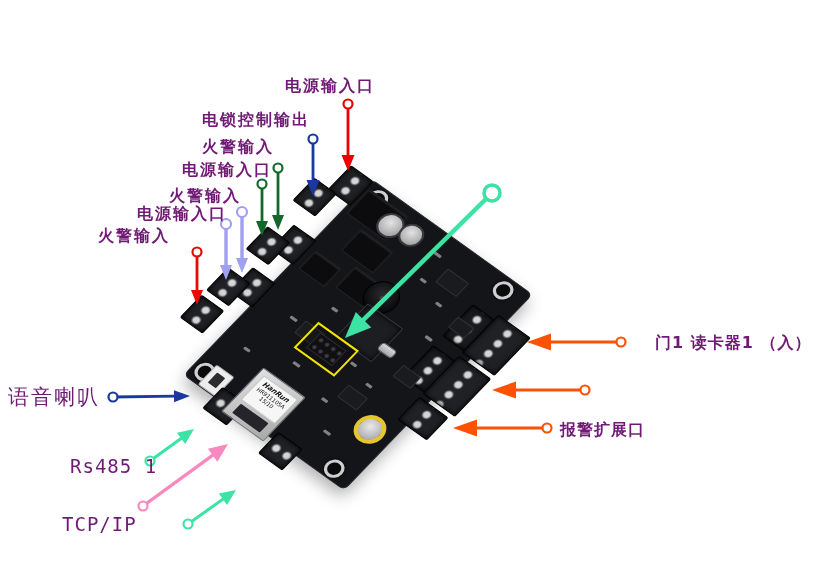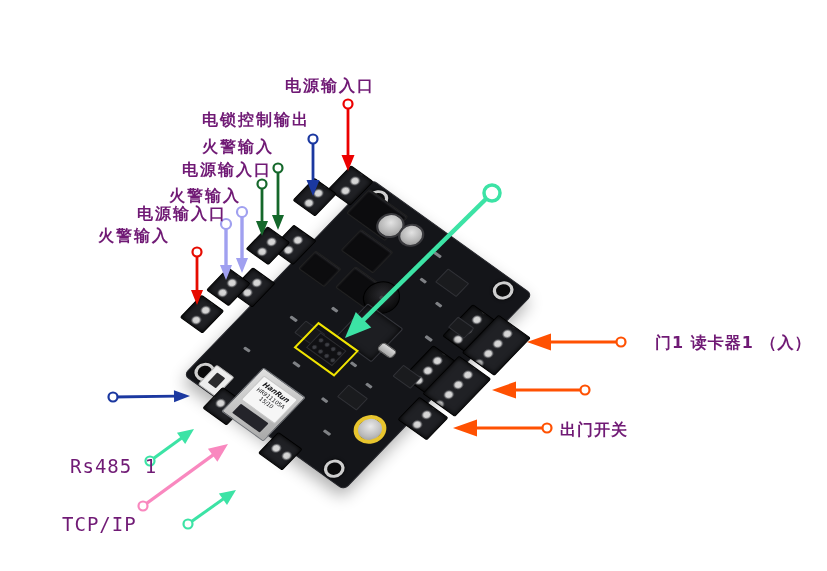--- a/index.html
+++ b/index.html
@@ -220,16 +220,17 @@
 
 
   <span class="lbl l-power">电源输入口</span>
   <span class="lbl l-lock">电锁控制输出</span>
   <span class="lbl l-fireout">火警输入</span>
   <span class="lbl l-robout">电源输入口</span>
   <span class="lbl l-firein">火警输入</span>
   <span class="lbl l-robin">电源输入口</span>
   <span class="lbl l-magnet">火警输入</span>
   <span class="lbl l-reader1">门1 读卡器1 （入）</span>
-  <span class="lbl l-exit">出门开关</span>
+  <span class="lbl l-exit">报警扩展口</span>
+  <span class="lbl l-speaker">语音喇叭</span>
   <span class="lbl l-rs1">Rs485 1</span>
   <span class="lbl l-tcp">TCP/IP</span>
 </div>
 
 </body></html>

